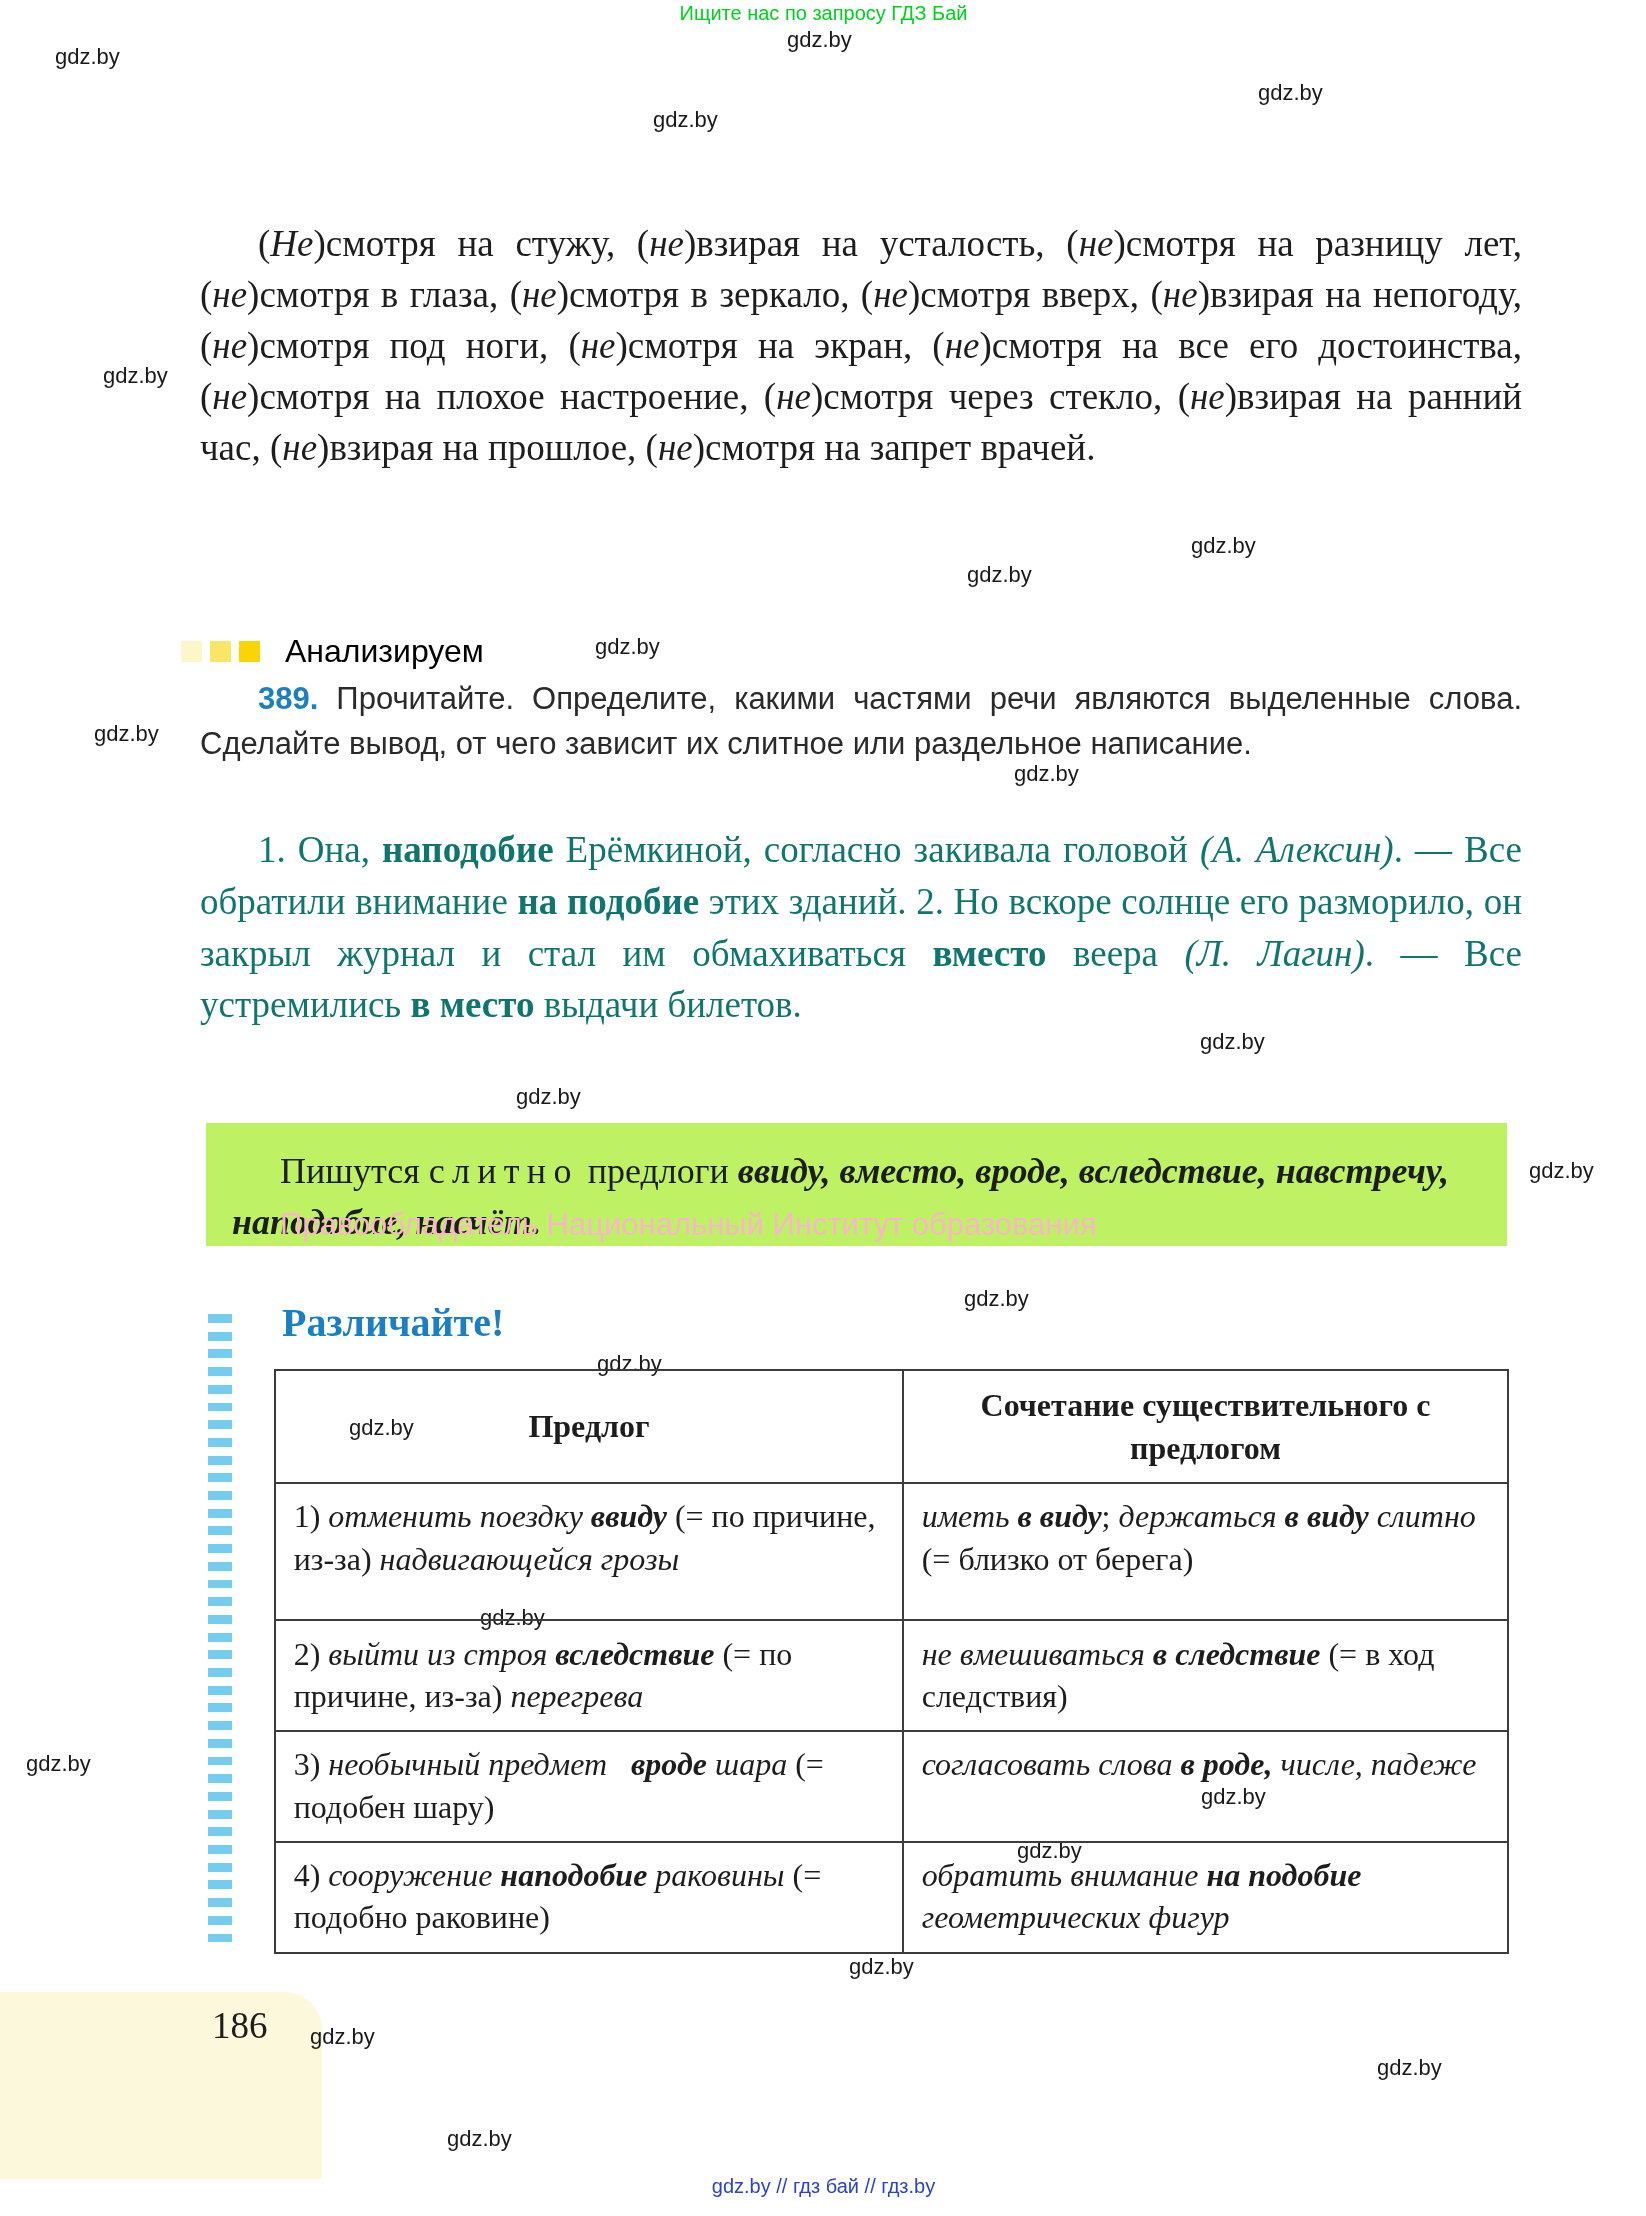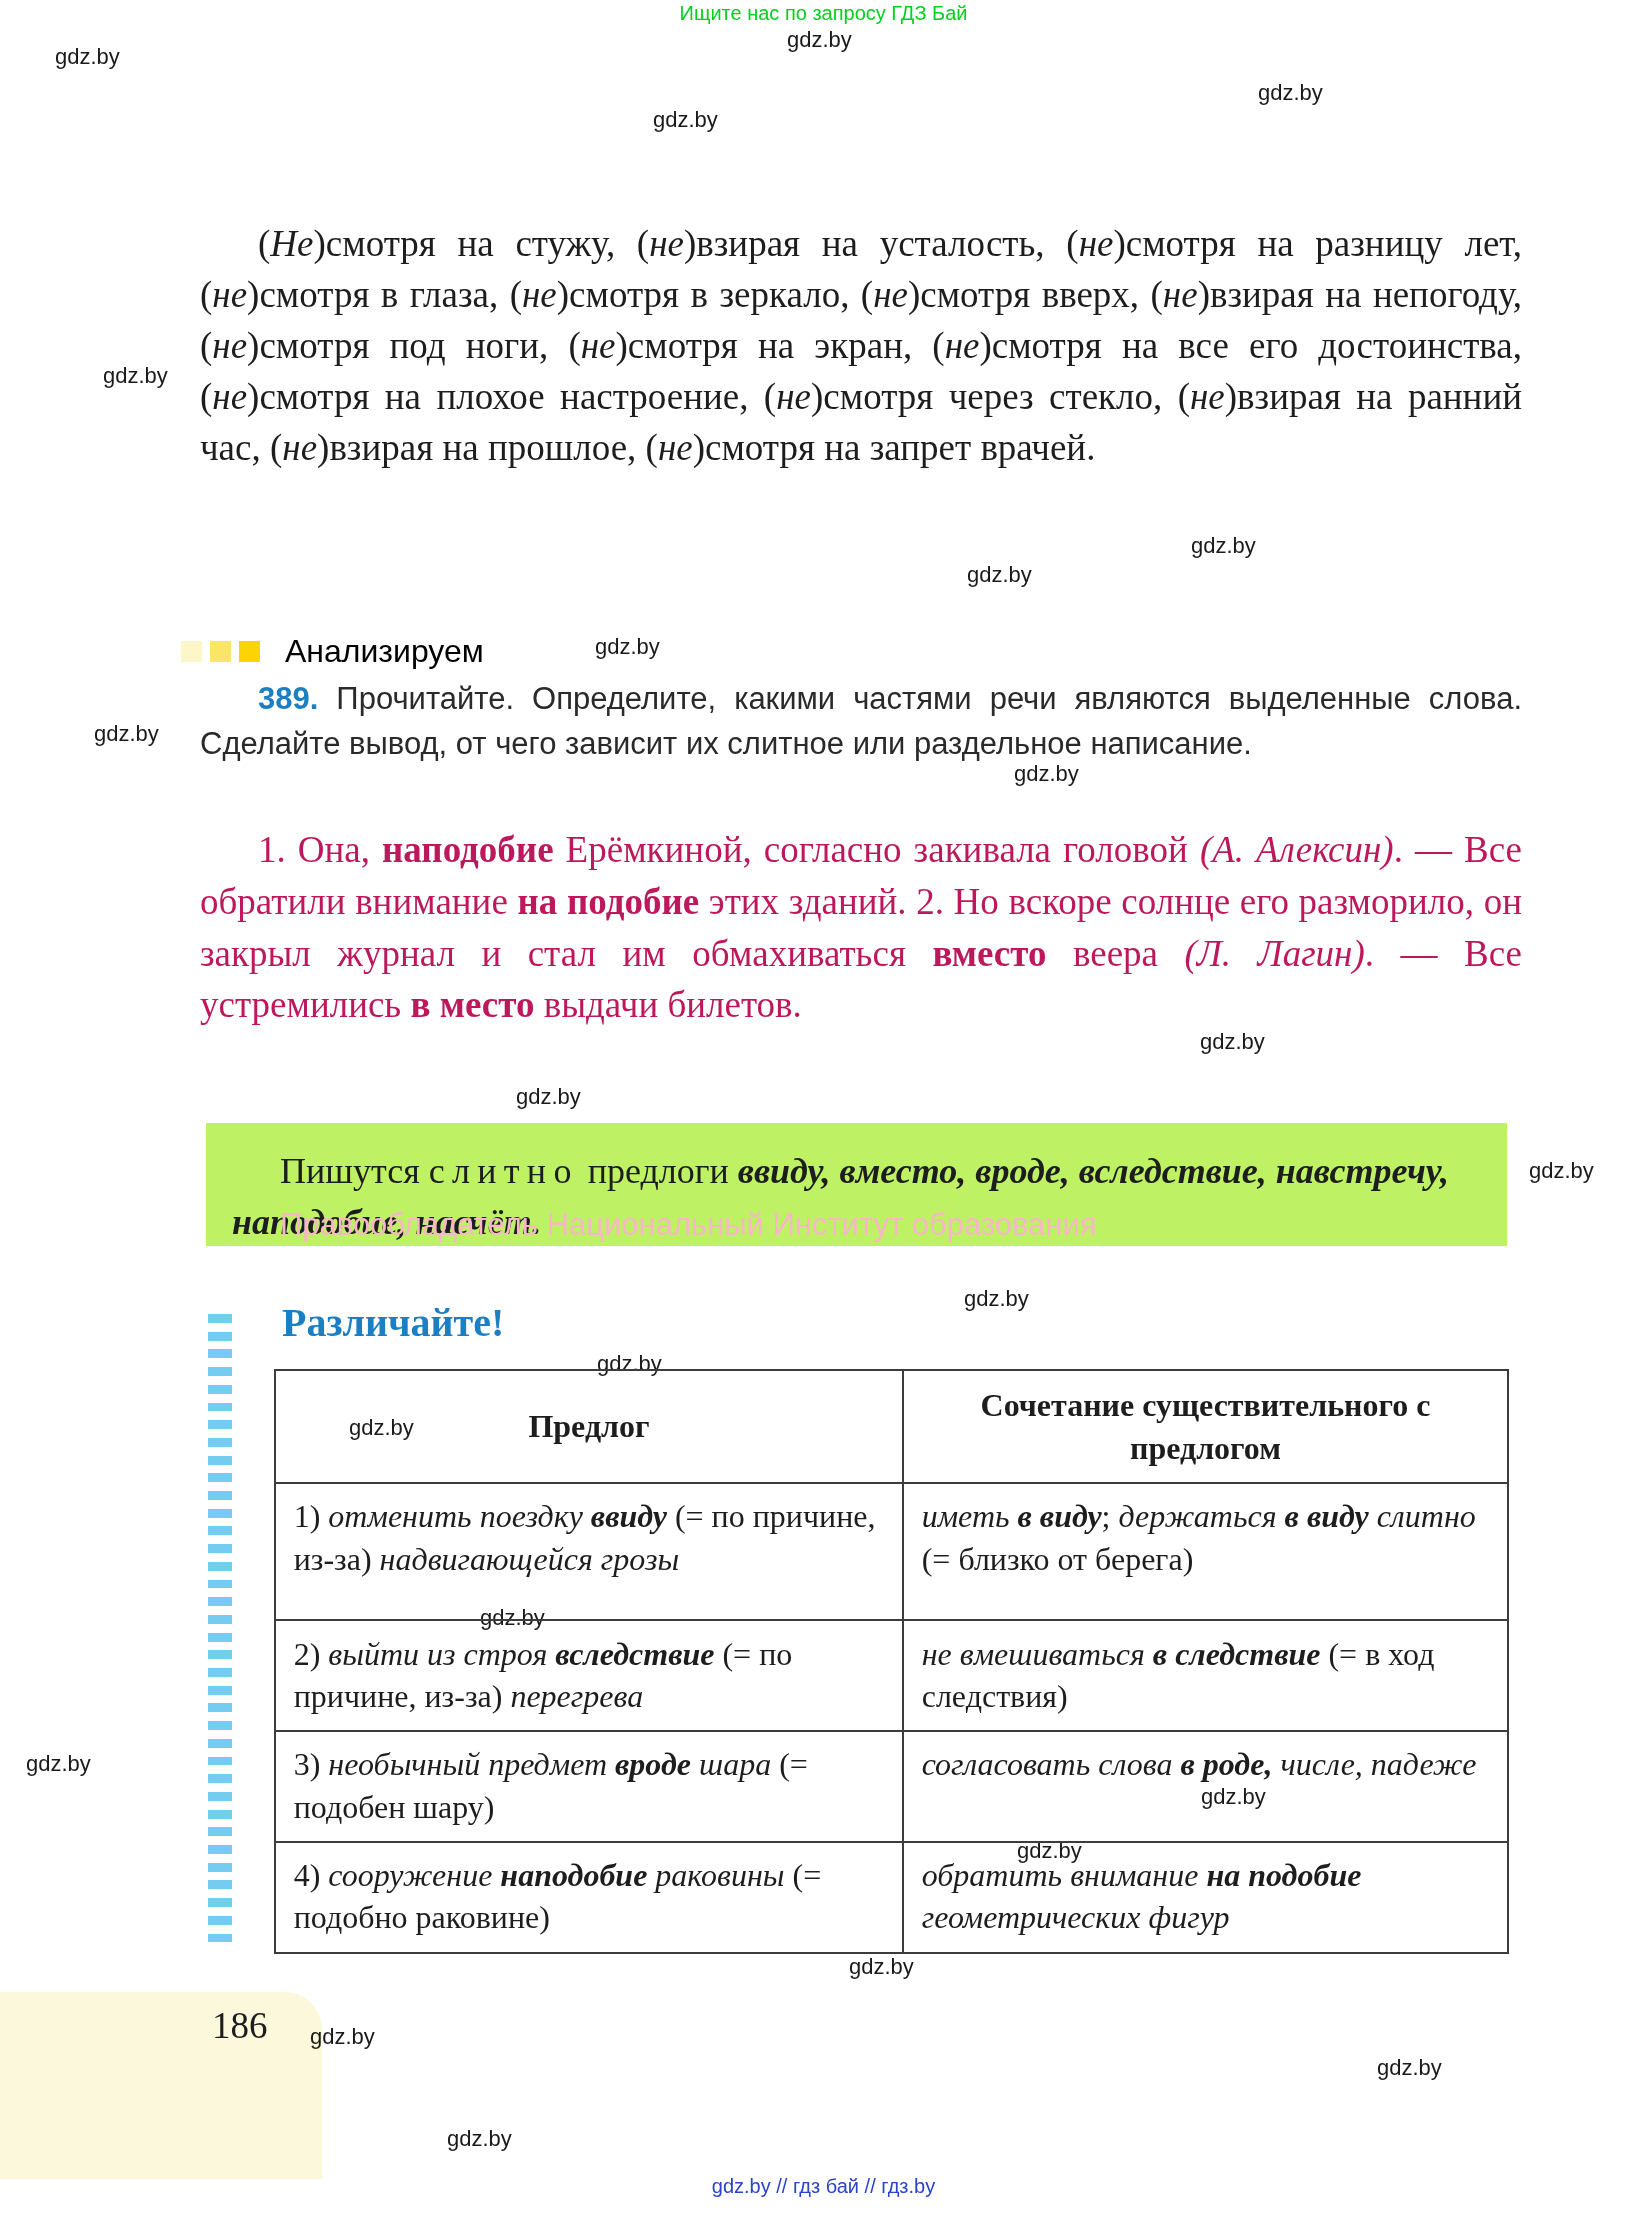--- a/index.html
+++ b/index.html
@@ -98,21 +98,21 @@
     font-weight:bold;
   }
 
   
   #ex-body {
     position:absolute;
     left:200px; top:824px;
     width:1322px;
     font-size:37px;
     line-height:1.40;
-    color:#be185d;
+    color:#0f766e;
     text-align:justify;
     text-indent:58px;
   }
   #ex-body b { font-weight:bold; }
   #ex-body i { font-style:italic; }
 
   
   #rule-box {
     position:absolute;
     left:206px; top:1123px;
@@ -267,21 +267,21 @@
   <tbody id="table-body">
       <tr>
         <td class="cell-h"><span>1) </span><i>отменить поездку </i><b style="font-style: italic;">ввиду</b><span> (= по причине, из-за) </span><i>надвигающейся грозы</i></td>
         <td class="cell-h"><i>иметь </i><b style="font-style: italic;">в виду</b><span>; </span><i>держаться </i><b style="font-style: italic;">в виду</b><span> </span><i>слитно</i><span> (= близко от берега)</span></td>
       </tr>
       <tr>
         <td><span>2) </span><i>выйти из строя </i><b style="font-style: italic;">вследствие</b><span> (= по причине, из-за) </span><i>перегрева</i></td>
         <td><i>не вмешиваться </i><b style="font-style: italic;">в следствие</b><span> (= в ход следствия)</span></td>
       </tr>
       <tr>
-        <td><span>3) </span><i>необычный предмет </i><b style="font-style: italic;">вроде</b><span> </span><i>шара</i><span> (= подобен шару)</span></td>
+        <td><span>3) </span><i>необычный предмет </i><b style="font-style: italic; margin-left: 16px;">вроде</b><span> </span><i>шара</i><span> (= подобен шару)</span></td>
         <td><i>согласовать слова </i><b style="font-style: italic;">в роде,</b><span> </span><i>числе, падеже</i></td>
       </tr>
       <tr>
         <td><span>4) </span><i>сооружение </i><b style="font-style: italic;">наподобие</b><span> </span><i>раковины</i><span> (= подобно раковине)</span></td>
         <td><i>обратить внимание </i><b style="font-style: italic;">на подобие</b><span> </span><i>геометрических фигур</i></td>
       </tr>
     </tbody>
 </table>
 
 <div id="page-number">186</div>

